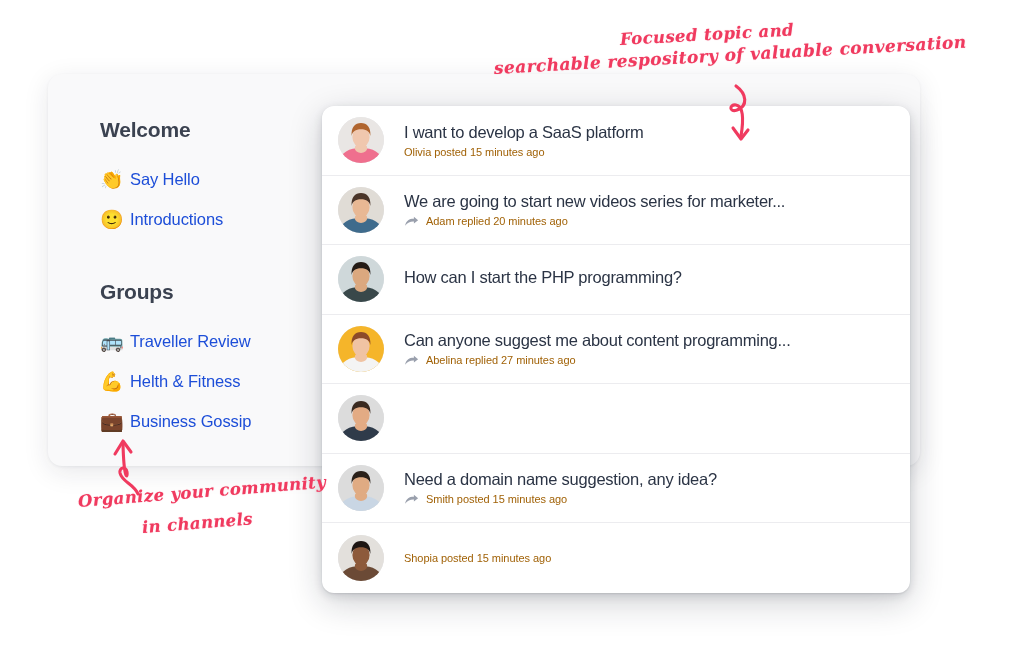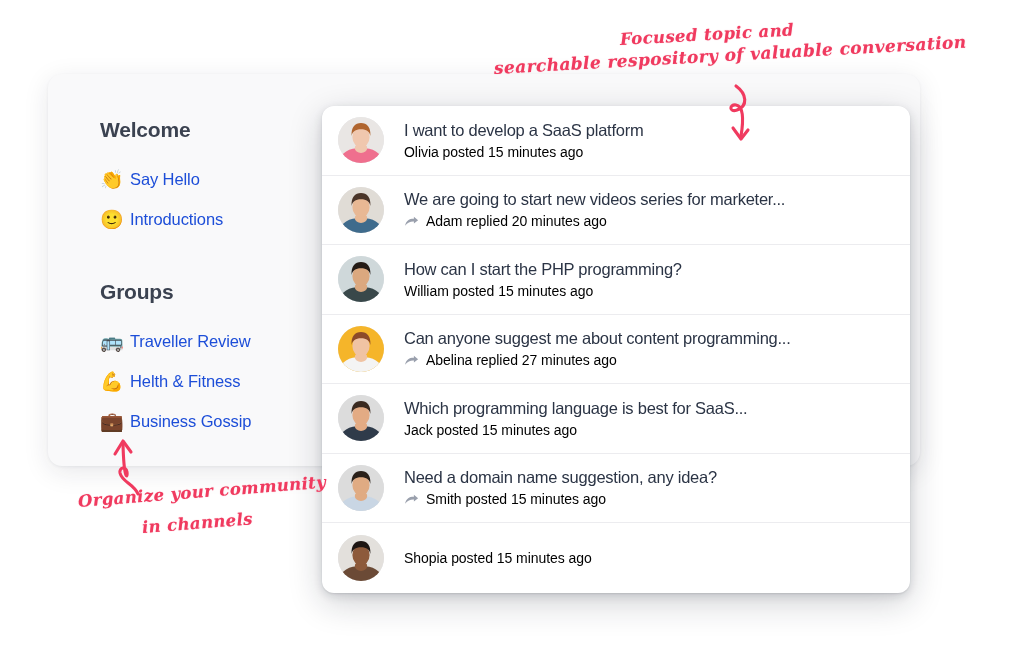--- a/index.html
+++ b/index.html
@@ -122,22 +122,22 @@
     color: #2b3445;
     letter-spacing: -0.25px;
     white-space: nowrap;
     overflow: hidden;
     margin-bottom: 4px;
   }
 
   .row-meta {
     display: flex;
     align-items: center;
-    font-size: 14px;
-    color: #000000;
+    font-size: 11px;
+    color: #a16207;
     letter-spacing: -0.05px;
   }
 
   .reply-icon {
     width: 15px;
     height: 11px;
     margin-right: 7px;
     flex: 0 0 15px;
     display: block;
   }
@@ -267,23 +267,20 @@
             <svg viewBox="0 0 46 46">
               <rect width="46" height="46" fill="#cfd8da"></rect>
               <path d="M0 46 C3 35 11 31 23 31 C35 31 43 35 46 46 Z" fill="#39484a"></path>
               <ellipse cx="23" cy="31" rx="6.2" ry="5" fill="#dba87f"></ellipse>
               <ellipse cx="23" cy="20" rx="8.6" ry="10.2" fill="#dba87f"></ellipse>
               <path d="M13.6 19 C13 10 17 6 23 6 C29 6 33 10 32.4 19 C31.6 14.5 28.5 12.2 23 12.2 C17.5 12.2 14.4 14.5 13.6 19 Z" fill="#231a15"></path>
             </svg>
           </div>
           <div class="row-text">
             <div class="row-title">How can I start the PHP programming?</div>
-            <div class="row-meta">
-              <span>William posted 15 minutes ago</span>
-            </div>
           </div>
         </div>
         <div class="feed-row">
           <div class="avatar">
             <svg viewBox="0 0 46 46">
               <rect width="46" height="46" fill="#f5b52a"></rect>
               <path d="M0 46 C3 35 11 31 23 31 C35 31 43 35 46 46 Z" fill="#f4f4f4"></path>
               <ellipse cx="23" cy="31" rx="6.2" ry="5" fill="#f0c3a3"></ellipse>
               <ellipse cx="23" cy="20" rx="8.6" ry="10.2" fill="#f0c3a3"></ellipse>
               <path d="M13.6 19 C13 10 17 6 23 6 C29 6 33 10 32.4 19 C31.6 14.5 28.5 12.2 23 12.2 C17.5 12.2 14.4 14.5 13.6 19 Z" fill="#8c4a2a"></path>
@@ -302,26 +299,20 @@
         <div class="feed-row">
           <div class="avatar">
             <svg viewBox="0 0 46 46">
               <rect width="46" height="46" fill="#dcdcdc"></rect>
               <path d="M0 46 C3 35 11 31 23 31 C35 31 43 35 46 46 Z" fill="#2f3b4a"></path>
               <ellipse cx="23" cy="31" rx="6.2" ry="5" fill="#e3ab84"></ellipse>
               <ellipse cx="23" cy="20" rx="8.6" ry="10.2" fill="#e3ab84"></ellipse>
               <path d="M13.6 19 C13 10 17 6 23 6 C29 6 33 10 32.4 19 C31.6 14.5 28.5 12.2 23 12.2 C17.5 12.2 14.4 14.5 13.6 19 Z" fill="#3a2a20"></path>
             </svg>
           </div>
-          <div class="row-text">
-            <div class="row-title">Which programming language is best for SaaS...</div>
-            <div class="row-meta">
-              <span>Jack posted 15 minutes ago</span>
-            </div>
-          </div>
         </div>
         <div class="feed-row">
           <div class="avatar">
             <svg viewBox="0 0 46 46">
               <rect width="46" height="46" fill="#dcdcdc"></rect>
               <path d="M0 46 C3 35 11 31 23 31 C35 31 43 35 46 46 Z" fill="#c9d6e4"></path>
               <ellipse cx="23" cy="31" rx="6.2" ry="5" fill="#e0ab83"></ellipse>
               <ellipse cx="23" cy="20" rx="8.6" ry="10.2" fill="#e0ab83"></ellipse>
               <path d="M13.6 19 C13 10 17 6 23 6 C29 6 33 10 32.4 19 C31.6 14.5 28.5 12.2 23 12.2 C17.5 12.2 14.4 14.5 13.6 19 Z" fill="#2a2019"></path>
             </svg>

